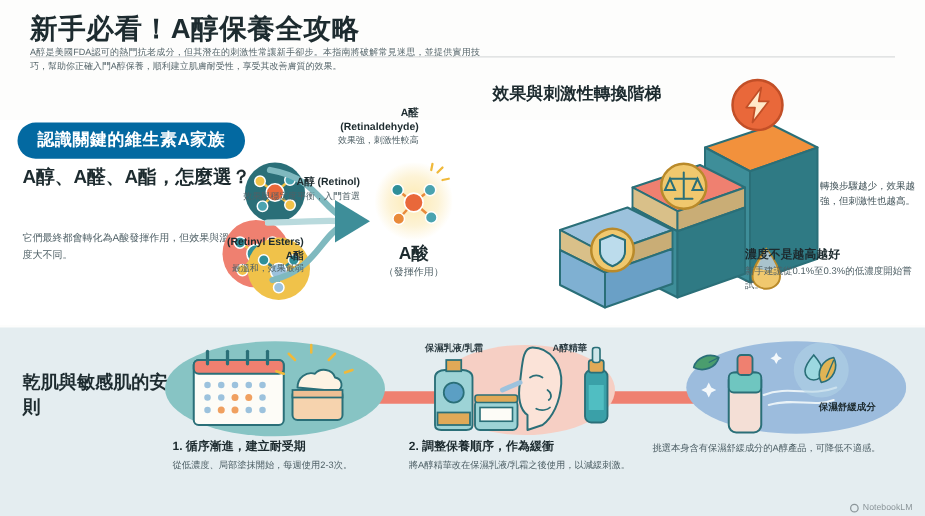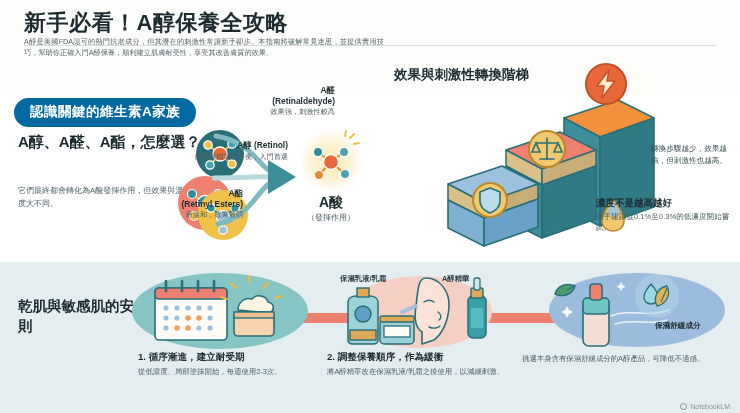--- a/index.html
+++ b/index.html
@@ -64,21 +64,21 @@
   .st-lbl { position: absolute; text-align: right; }
   .st-name { font-size: 8.4px; font-weight: bold; color: #1d2b2f; line-height: 1.25; }
   .st-desc { font-size: 7.2px; color: #4f6066; line-height: 1.3; margin-top: 1px; }
 
   #lbl-ral { right: 405px; top: 85px; width: 150px; }
   #lbl-rol { right: 452px; top: 140px; width: 160px; }
   #lbl-res { right: 497px; top: 188px; width: 150px; }
 
   .side-note {
     position: absolute; left: 651px; top: 143px; width: 86px;
-    font-size: 7.6px; line-height: 1.55; color: #3d4f55; font-weight: 500;
+    font-size: 7.6px; line-height: 1.55; color: #3d4f55; font-weight: 500; text-align: center;
   }
 
   .conc-box { position: absolute; left: 596px; top: 197px; width: 142px; }
   .conc-h { font-size: 9.5px; font-weight: bold; color: #1d2b2f; }
   .conc-p { font-size: 7.6px; line-height: 1.5; color: #4f6066; margin-top: 1px; }
 
   
   .band2 { position: absolute; left: 0; top: 262px; width: 740px; height: 151px; background: #e4edf0; }
 
   .h-left2 {
@@ -256,22 +256,22 @@
   <div class="st-lbl" id="lbl-rol">
     <div class="st-name">A醇 (Retinol)</div>
     <div class="st-desc">效果與穩定度平衡，入門首選</div>
   </div>
   <div class="st-lbl" id="lbl-ral">
     <div class="st-name">A醛</div>
     <div class="st-name">(Retinaldehyde)</div>
     <div class="st-desc">效果強，刺激性較高</div>
   </div>
   <div class="st-lbl" id="lbl-res">
+    <div class="st-name">(Retinyl Esters)</div>
     <div class="st-name">A酯</div>
-    <div class="st-name">(Retinyl Esters)</div>
     <div class="st-desc">最溫和，效果最弱</div>
   </div>
 
   <div class="side-note">轉換步驟越少，效果越強，但刺激性也越高。</div>
 
   <div class="art" style="left:598px; top:196px;">
     <svg width="30" height="38" viewBox="0 0 30 38">
       <path d="M15 3 C15 3, 26 17, 26 25 C26 31, 21 35, 15 35 C9 35, 4 31, 4 25 C4 17, 15 3, 15 3 Z" fill="#f0c86e" stroke="#b98a2a" stroke-width="1.6"></path>
       <path d="M15 3 C15 3, 20 10, 23 17 C20 21, 13 21, 8 18 C10 12, 15 3, 15 3 Z" fill="#9cc2dd" opacity=".85"></path>
     </svg>

